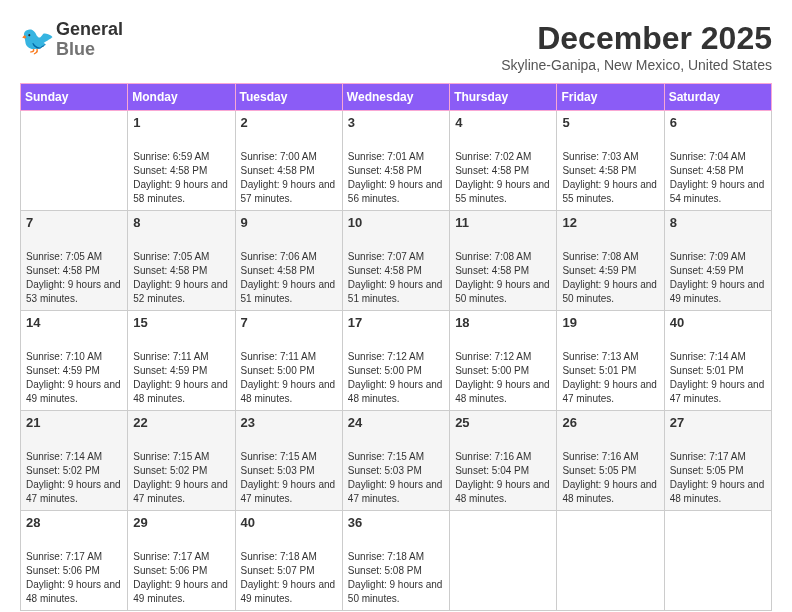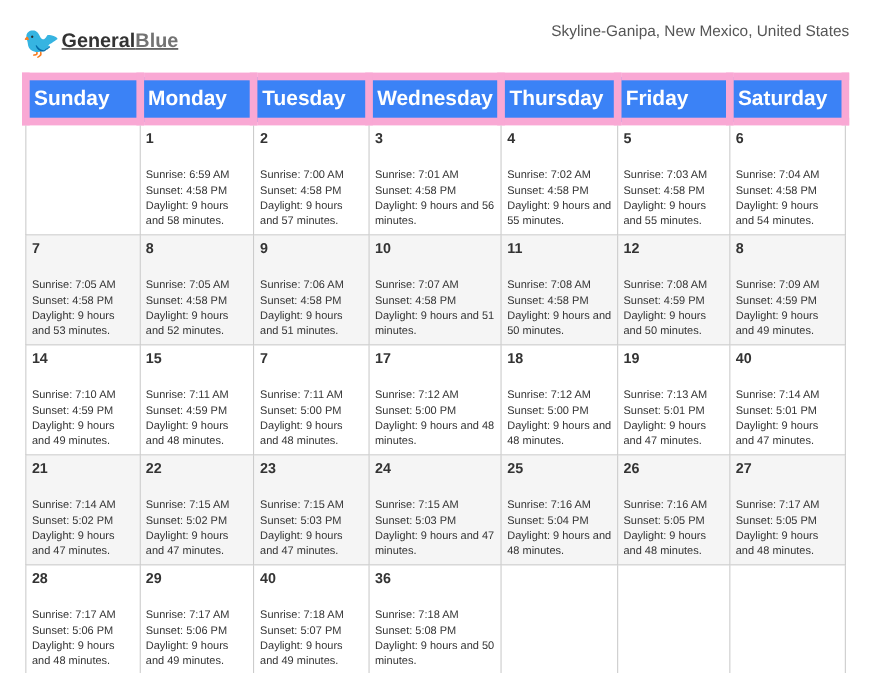--- a/index.html
+++ b/index.html
@@ -11,47 +11,47 @@
       padding: 20px;
     }
     .header-section {
       display: flex;
       justify-content: space-between;
       align-items: flex-start;
       margin-bottom: 10px;
     }
     .logo {
       display: flex;
+      flex-direction: column;
       align-items: flex-start;
-      text-decoration: underline;
     }
     .title-section {
       text-align: right;
     }
     .month-title {
       font-size: 32px;
       font-weight: bold;
       color: #333;
     }
     .location-title {
       font-size: 14px;
       color: #555;
     }
     .calendar-table {
       width: 100%;
       border-collapse: collapse;
       border: 1px solid #ccc;
     }
     .calendar-table th {
-      background-color: #3b82f6;
+      background-color: #8b5cf6;
       color: white;
       padding: 6px 4px;
-      font-size: 19px;
+      font-size: 12px;
       text-align: left;
-      border: 7px solid #f9a8d4;
+      border: 1px solid #f9a8d4;
     }
     .calendar-table td {
       vertical-align: top;
       padding: 4px 5px;
       border: 1px solid #ccc;
       font-size: 10.5px;
       color: #333;
       width: calc(100% / 7);
       min-height: 80px;
       height: 90px;
@@ -89,20 +89,21 @@
   <div class="logo-wrapper">
     <svg width="36" height="36" viewBox="0 0 36 36">
       <text x="0" y="28" font-size="28" fill="#3a7dc9">🐦</text>
     </svg>
     <div class="logo">
       <span style="font-size:18px;font-weight:bold;color:#333;line-height:1.1;">General</span>
       <span style="font-size:18px;font-weight:bold;color:#737373;line-height:1.1;">Blue</span>
     </div>
   </div>
   <div class="title-section">
+    <div class="month-title">December 2025</div>
     <div class="location-title">Skyline-Ganipa, New Mexico, United States</div>
   </div>
 </div>
 
 <table class="calendar-table">
   <thead>
     <tr>
     <th>Sunday</th>
         <th>Monday</th>
         <th>Tuesday</th>

